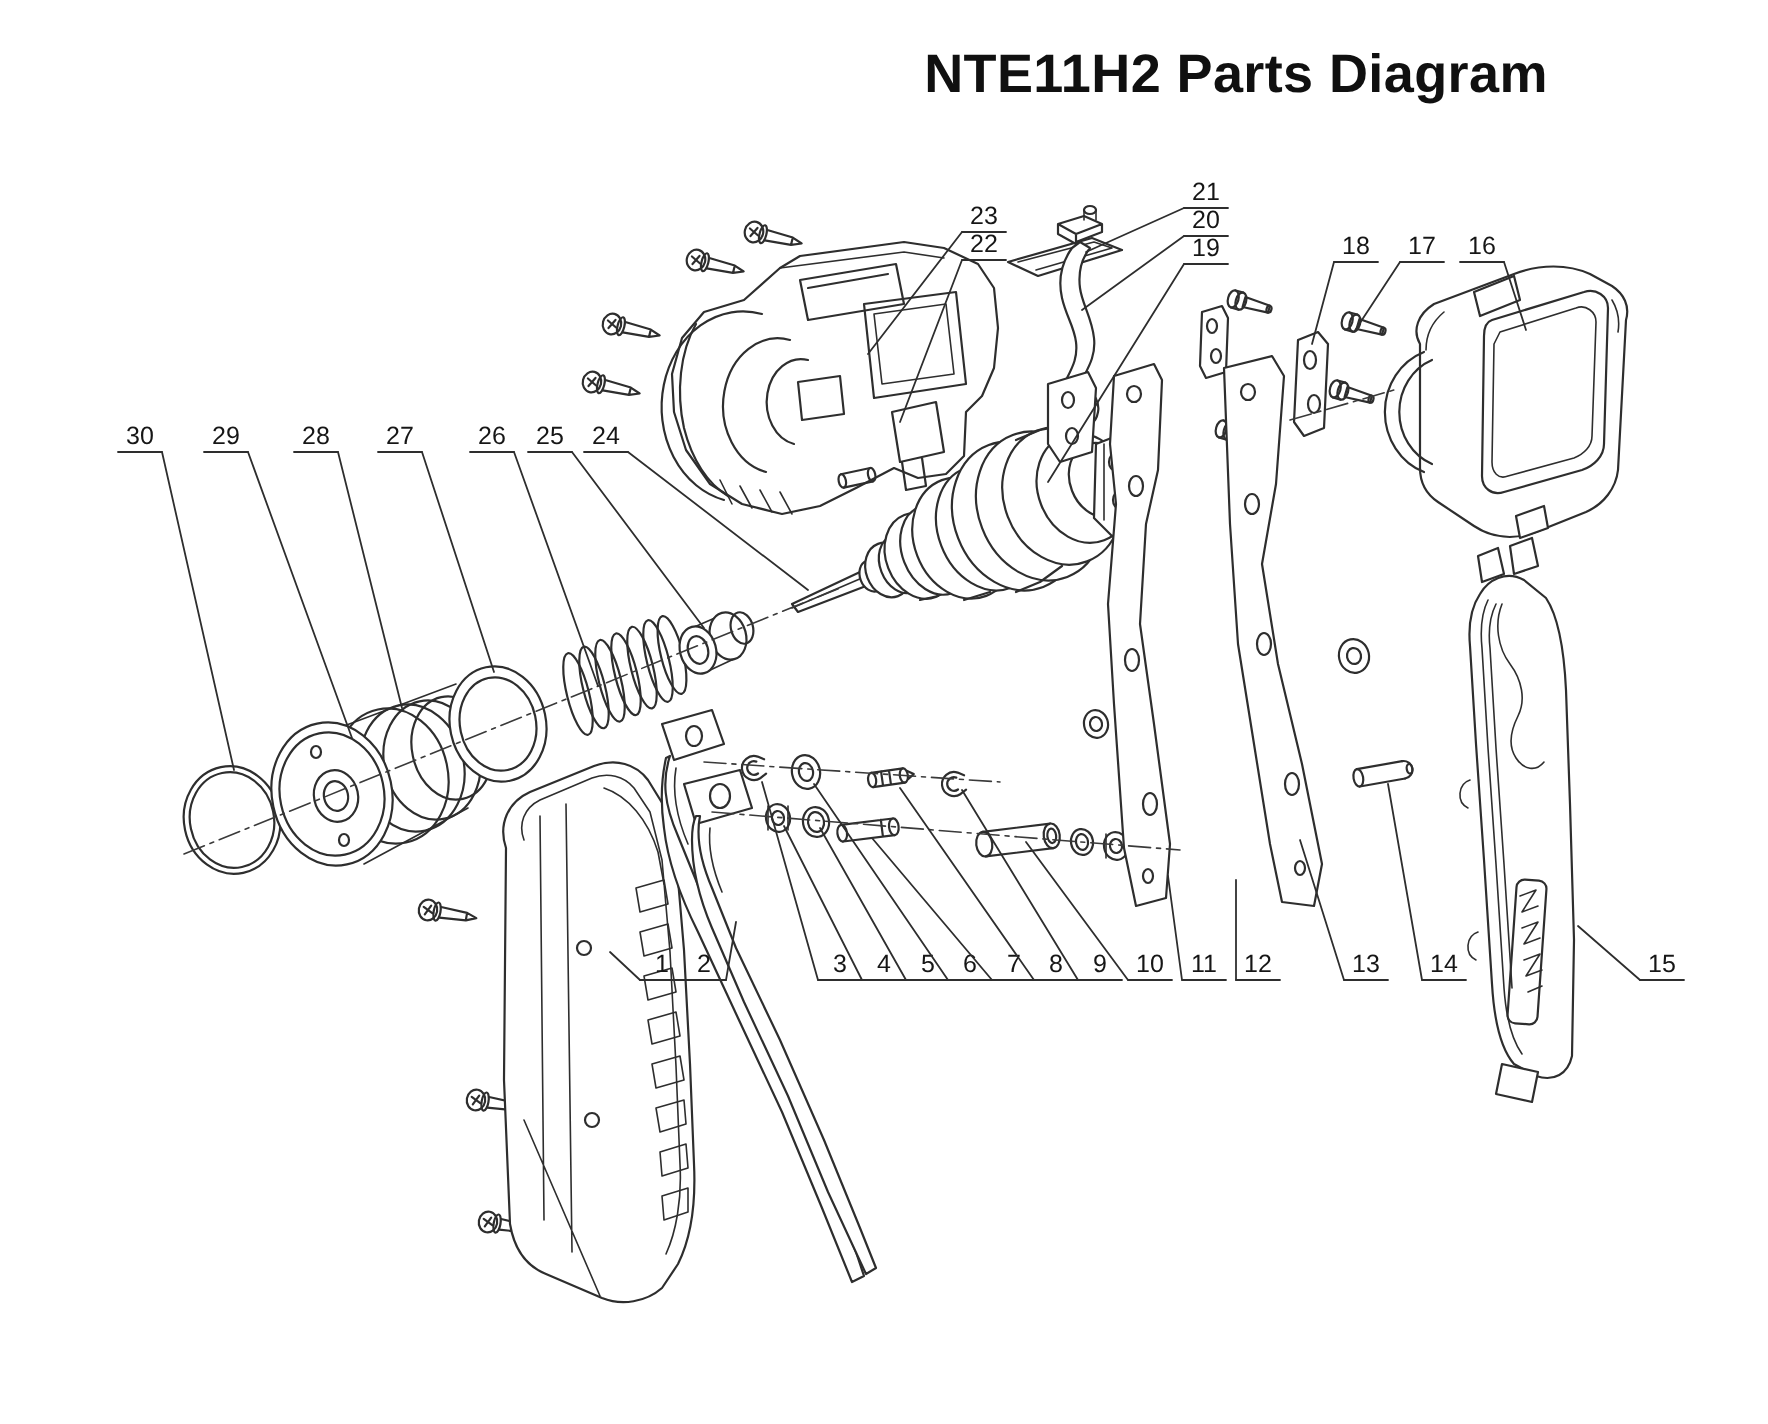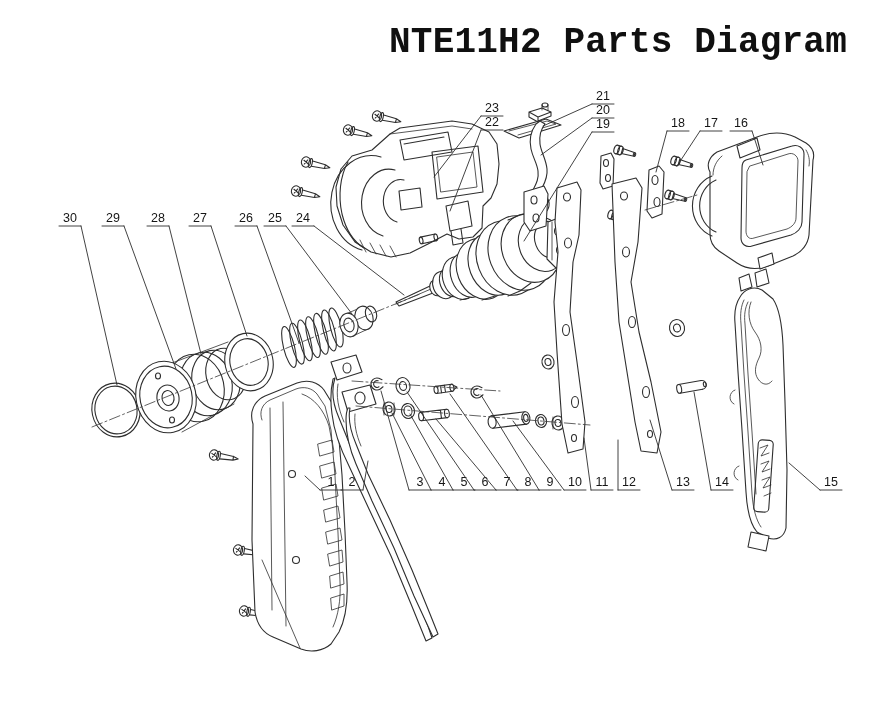--- a/index.html
+++ b/index.html
@@ -1,19 +1,19 @@
 <!DOCTYPE html>
 <html><head>
 <meta charset="utf-8">
 <style>
   html,body{margin:0;padding:0;background:#ffffff;}
   .stage{position:relative;width:884px;height:712px;background:#ffffff;overflow:hidden;
          font-family:"Liberation Sans",sans-serif;}
   .title{position:absolute;left:618px;top:22px;transform:translateX(-50%);
-         font-size:36px;font-weight:700;color:#101010;white-space:nowrap;letter-spacing:0.2px;font-family:Liberation Mono, monospace;}
+         font-size:27px;font-weight:700;color:#101010;white-space:nowrap;letter-spacing:0.2px;}
   svg{position:absolute;left:0;top:0;}
   svg .art{stroke:#2e2e2e;fill:none;stroke-width:1.1;stroke-linejoin:round;stroke-linecap:round;}
   svg .fillw{fill:#ffffff;}
   svg .thin{stroke-width:0.8;}
   svg .axis{stroke:#3a3a3a;stroke-width:0.8;stroke-dasharray:11 3 2 3;fill:none;}
   svg .leader{stroke:#2e2e2e;stroke-width:0.9;fill:none;}
   svg text.plabel{font-family:"Liberation Sans",sans-serif;font-size:12.5px;fill:#161616;text-anchor:middle;}
 </style>
 </head>
 <body>

